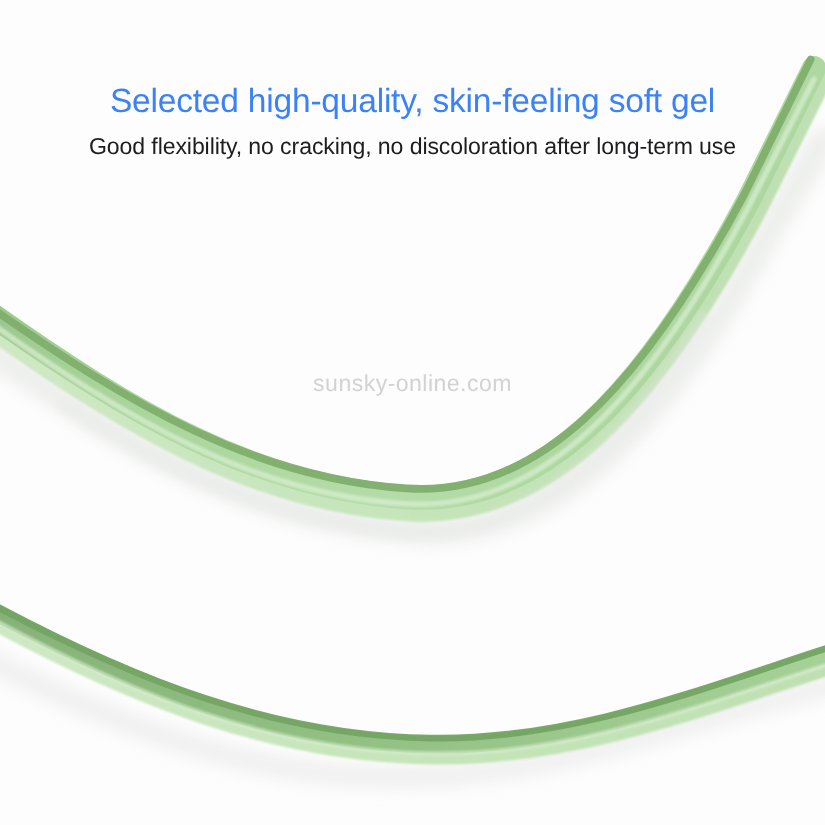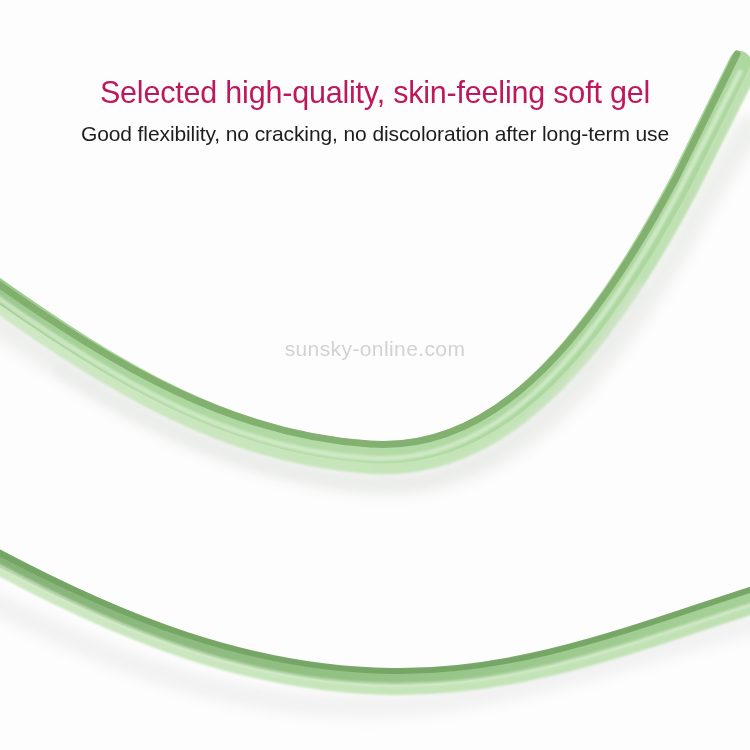--- a/index.html
+++ b/index.html
@@ -29,21 +29,21 @@
     width: 750px;
     text-align: center;
     z-index: 5;
   }
   .headline {
     margin: 0;
     padding-top: 76px;
     font-size: 30.5px;
     font-weight: 400;
     letter-spacing: -0.2px;
-    color: #be185d;
+    color: #3b82f6;
     line-height: 1.05;
     white-space: nowrap;
   }
   .subhead {
     margin: 0;
     padding-top: 14px;
     font-size: 21px;
     font-weight: 400;
     letter-spacing: -0.1px;
     color: #1d1d20;

